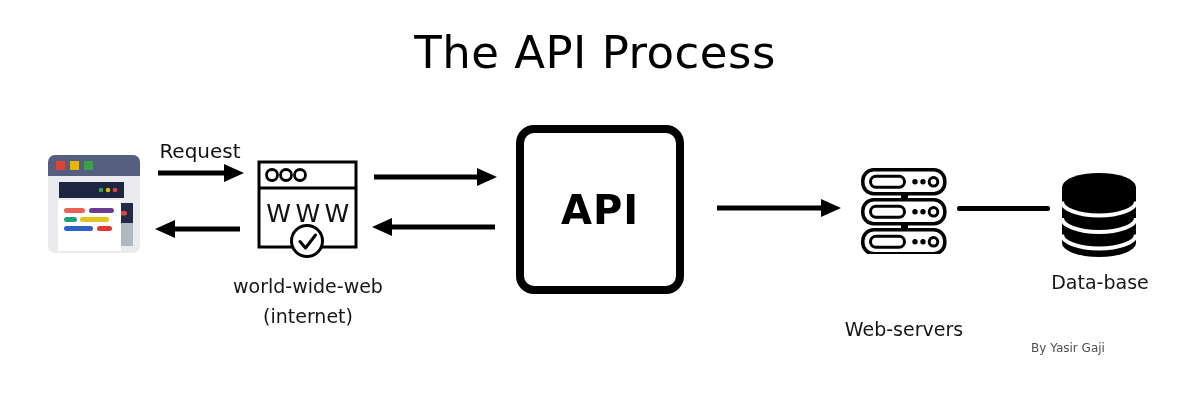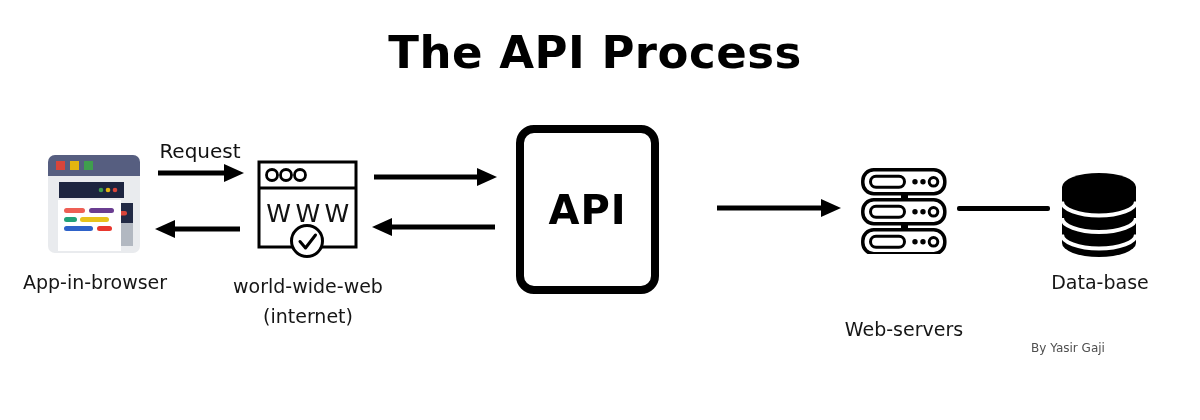--- a/index.html
+++ b/index.html
@@ -3,33 +3,33 @@
 <meta charset="utf-8">
 <style>
   html,body{margin:0;padding:0;background:#fff;}
   #canvas{
     position:relative;width:1200px;height:420px;background:#ffffff;overflow:hidden;
     font-family:"DejaVu Sans","Liberation Sans",sans-serif;color:#1b1b1b;
   }
   .abs{position:absolute;}
   #title{
     left:0;top:26px;width:1190px;text-align:center;
-    font-size:45px;font-weight:700;letter-spacing:.5px;color:#000;
+    font-size:45px;font-weight:400;letter-spacing:.5px;color:#000;
   }
   .flow-label{font-size:20px;text-align:center;color:#111;}
   #request-label{left:150px;top:139px;width:100px;}
   #response-label{left:148px;top:201px;width:108px;}
   .node-label{font-size:19px;text-align:center;color:#161616;}
   #app-label{left:5px;top:271px;width:180px;}
   #www-label{left:218px;top:271px;width:180px;line-height:30px;}
   #servers-label{left:814px;top:271px;width:180px;margin-top:47px;}
   #db-label{left:1010px;top:271px;width:180px;}
   #credit{left:978px;top:341px;width:180px;text-align:center;font-size:12px;color:#4f4f4f;}
   #api-box{
-    left:516px;top:125px;width:143px;height:169px;box-sizing:border-box;
+    left:516px;top:125px;width:168px;height:169px;box-sizing:border-box;
     border:8px solid #000;border-radius:18px;background:#fff;
     display:flex;align-items:center;justify-content:center;
     font-size:40px;font-weight:bold;letter-spacing:1px;color:#000;
   }
   #servers-db-line{left:957px;top:206px;width:93px;height:5px;background:#000;border-radius:2px;}
   svg{display:block;}
 </style>
 </head>
 <body>
 
@@ -129,21 +129,20 @@
 
   <div id="servers-db-line" class="abs"></div>
 
   <svg class="abs" style="left:1060px;top:170px" width="78" height="90" viewBox="0 0 78 90">
     <path d="M2,17 A37,14 0 0 1 76,17 L76,73 A37,14 0 0 1 2,73 Z" fill="#000"></path>
     <path d="M2,31.5 A37,14 0 0 0 76,31.5" fill="none" stroke="#fff" stroke-width="4"></path>
     <path d="M2,48   A37,14 0 0 0 76,48" fill="none" stroke="#fff" stroke-width="4"></path>
     <path d="M2,64.5 A37,14 0 0 0 76,64.5" fill="none" stroke="#fff" stroke-width="4"></path>
   </svg>
 
-  <div id="app-label" class="abs node-label">App-in-browser</div>
 
   <div id="www-label" class="abs node-label">
     <div>world-wide-web</div>
     <div>(internet)</div>
   </div>
 
   <div id="servers-label" class="abs node-label">Web-servers</div>
 
   <div id="db-label" class="abs node-label">Data-base</div>
 

